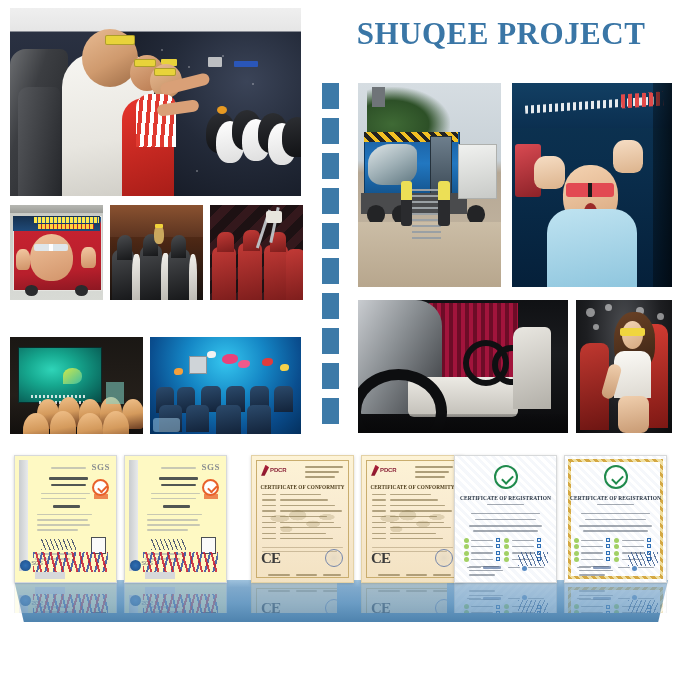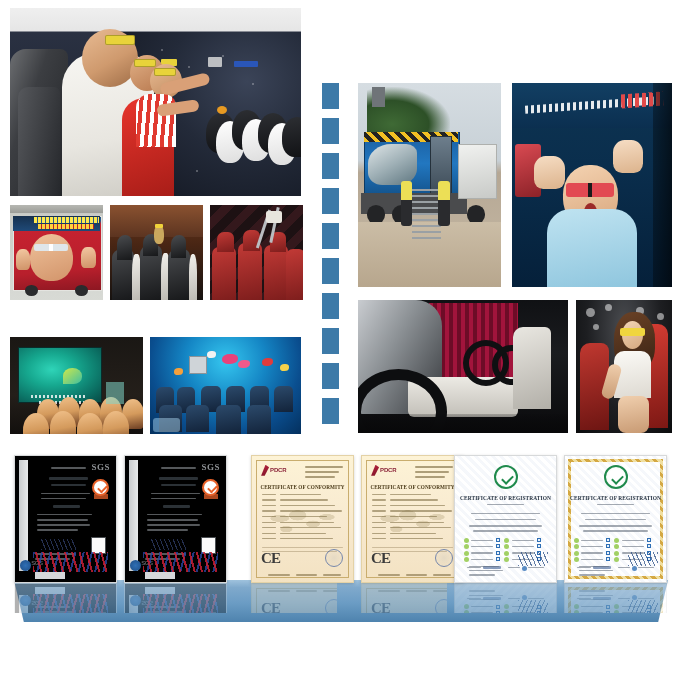--- a/index.html
+++ b/index.html
@@ -169,21 +169,21 @@
   .p10 .legs{position:absolute;left:44%;top:72%;width:32%;height:28%;
       background:linear-gradient(170deg,#f0cfae,#c89a73);border-radius:8px;}
   .p10 .bokeh{position:absolute;border-radius:50%;background:rgba(255,255,255,.5);}
 
   
   .cert-stage{position:absolute;left:6px;top:455px;width:668px;height:150px;}
   .shelf{position:absolute;left:8px;top:125px;width:654px;height:42px;
       background:linear-gradient(180deg,#9fc2dd 0%,#7fa9cc 18%,#6b9cc4 55%,#4e83ae 100%);
       clip-path:polygon(0 0,100% 0,98.5% 100%,1.5% 100%);}
   .cert{position:absolute;top:0;width:103px;height:128px;
-      background:#000000;border:1px solid #d7d9da;box-sizing:border-box;
+      background:#fef9c3;border:1px solid #d7d9da;box-sizing:border-box;
       box-shadow:0 1px 3px rgba(0,0,0,.18);overflow:hidden;}
   .cert-refl{position:absolute;top:128px;width:103px;height:30px;opacity:.30;
       transform:scaleY(-1);filter:blur(.5px);overflow:hidden;pointer-events:none;}
 
   
   .sgs-spine{position:absolute;left:4%;top:3%;width:9%;height:88%;
       background:linear-gradient(90deg,#c9ccce,#e8eaeb);}
   .sgs-logo{position:absolute;right:6%;top:5%;font-family:"Liberation Serif",serif;
       font-weight:bold;font-size:9px;color:#8c8f92;letter-spacing:.5px;}
   .sgs-badge{position:absolute;right:7%;top:18%;width:17px;height:17px;border-radius:50%;
@@ -252,20 +252,21 @@
       background:
         repeating-linear-gradient(45deg,#d4a843 0 3px,#f0dfa0 3px 6px) border-box;
       -webkit-mask:linear-gradient(#000 0 0) padding-box,linear-gradient(#000 0 0);
       -webkit-mask-composite:xor;mask-composite:exclude;}
 </style>
 </head>
 <body>
 
 <div class="page">
 
+  <div class="title">SHUQEE PROJECT</div>
 
   <div class="dash-col" id="dashcol">
       <div class="dash" style="background: rgb(61, 122, 168);"></div>
       <div class="dash" style="background: rgb(61, 122, 168);"></div>
       <div class="dash" style="background: rgb(61, 122, 168);"></div>
       <div class="dash" style="background: rgb(61, 122, 168);"></div>
       <div class="dash" style="background: rgb(61, 122, 168);"></div>
       <div class="dash" style="background: rgb(61, 122, 168);"></div>
       <div class="dash" style="background: rgb(61, 122, 168);"></div>
       <div class="dash" style="background: rgb(61, 122, 168);"></div>

